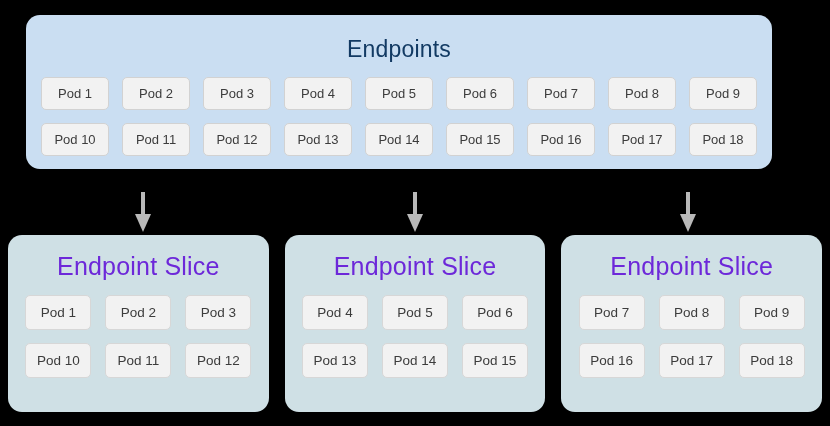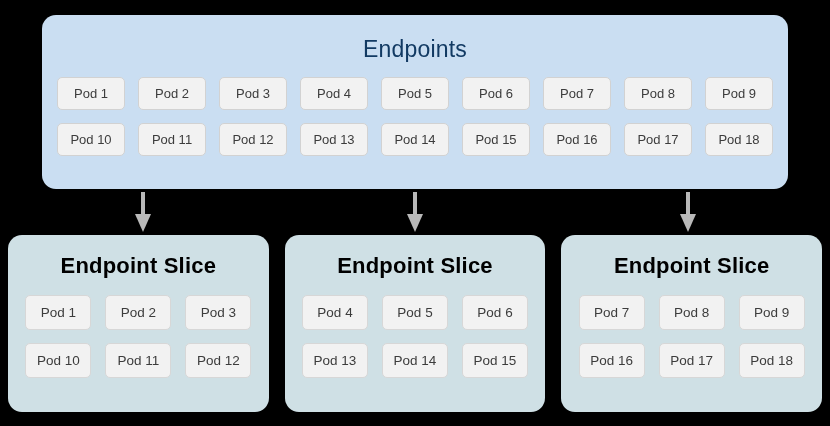--- a/index.html
+++ b/index.html
@@ -12,24 +12,24 @@
     height: 426px;
     position: relative;
     overflow: hidden;
     font-family: "Liberation Sans", sans-serif;
     -webkit-font-smoothing: antialiased;
   }
 
   
   .endpoints-panel {
     position: absolute;
-    left: 42px;
+    left: 26px;
     top: 15px;
     width: 746px;
-    height: 174px;
+    height: 154px;
     background: #cadef2;
     border-radius: 14px;
     box-sizing: border-box;
     padding-top: 20px;
   }
   .endpoints-title {
     text-align: center;
     font-size: 23px;
     color: #123a63;
     letter-spacing: 0.2px;
@@ -106,24 +106,24 @@
   }
   .slice-panel {
     flex: 1 1 0;
     background: #cfe0e5;
     border-radius: 14px;
     box-sizing: border-box;
     padding-top: 18px;
   }
   .slice-title {
     text-align: center;
-    font-size: 22px;
-    color: #000000;
+    font-size: 25px;
+    color: #6d28d9;
     line-height: 26px;
-    font-weight: 700;
+    font-weight: 400;
     letter-spacing: 0.2px;
   }
   .slice-grid {
     margin-top: 16px;
     display: flex;
     flex-direction: column;
     gap: 13px;
     align-items: center;
   }
   .slice-row {

